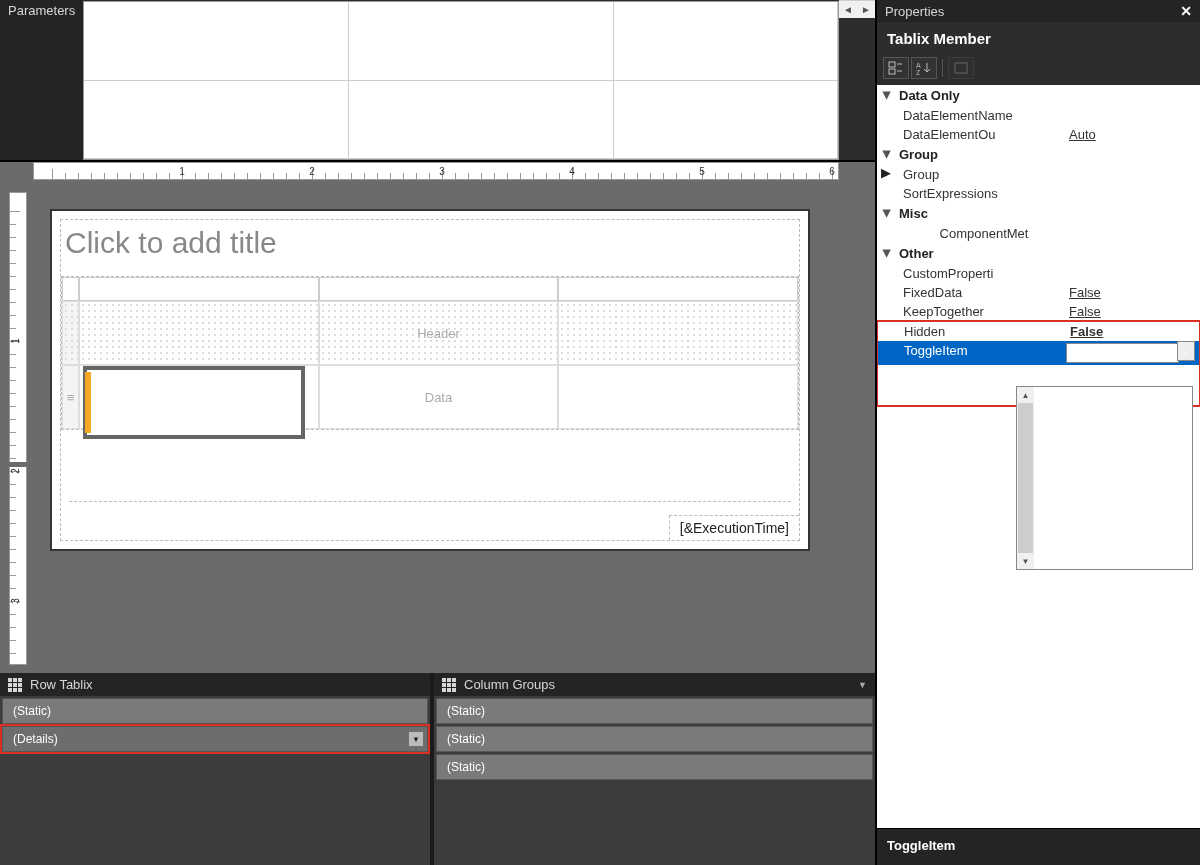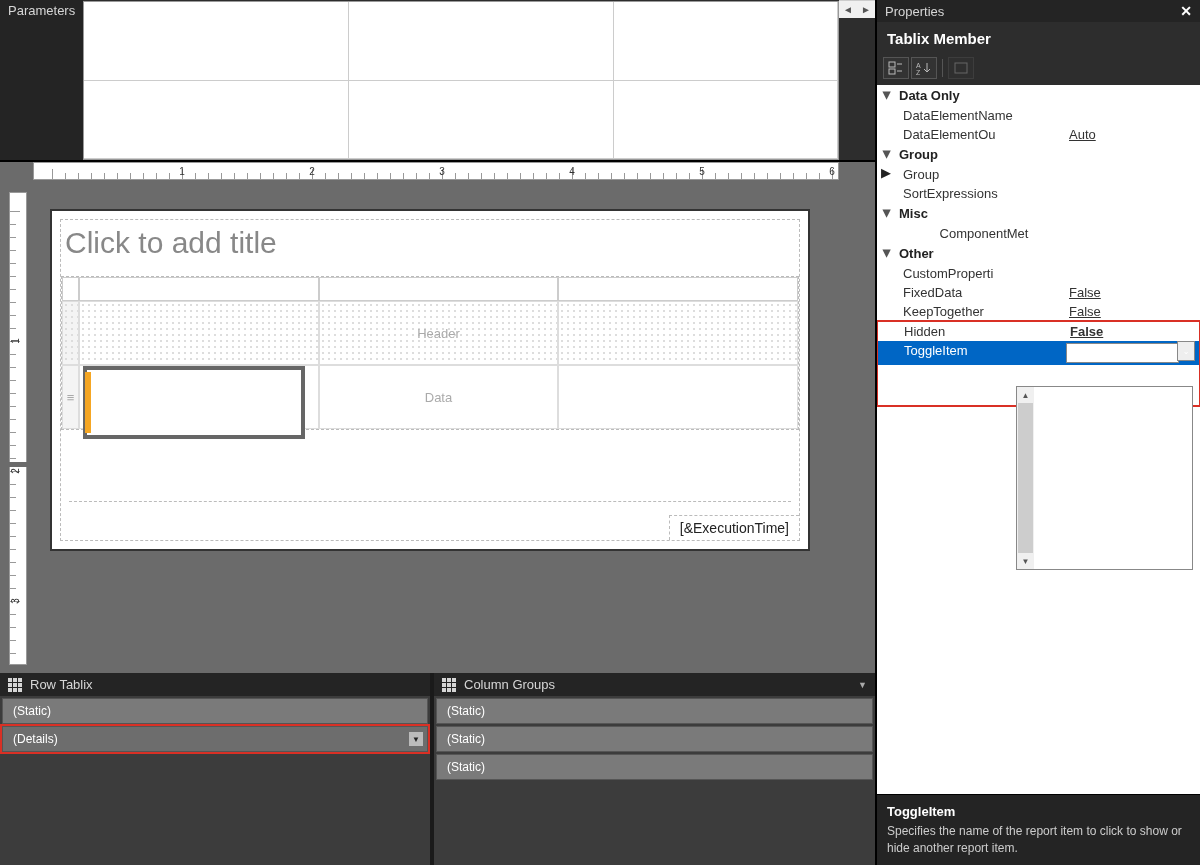--- a/index.html
+++ b/index.html
@@ -397,16 +397,15 @@
               <div class="tr"></div>
               <div class="arr">▼</div>
             </div>
           </div>
           <div class="desc-grip"></div>
         </div>
         <div style="height: 140px; background: rgb(255, 255, 255);"></div>
       </div>
     <div class="props-desc">
       <b>ToggleItem</b>
-      <span>Specifies the name of the report item to click to show or hide another report item.</span>
     </div>
   </div>
 </div>
 
 </body></html>

